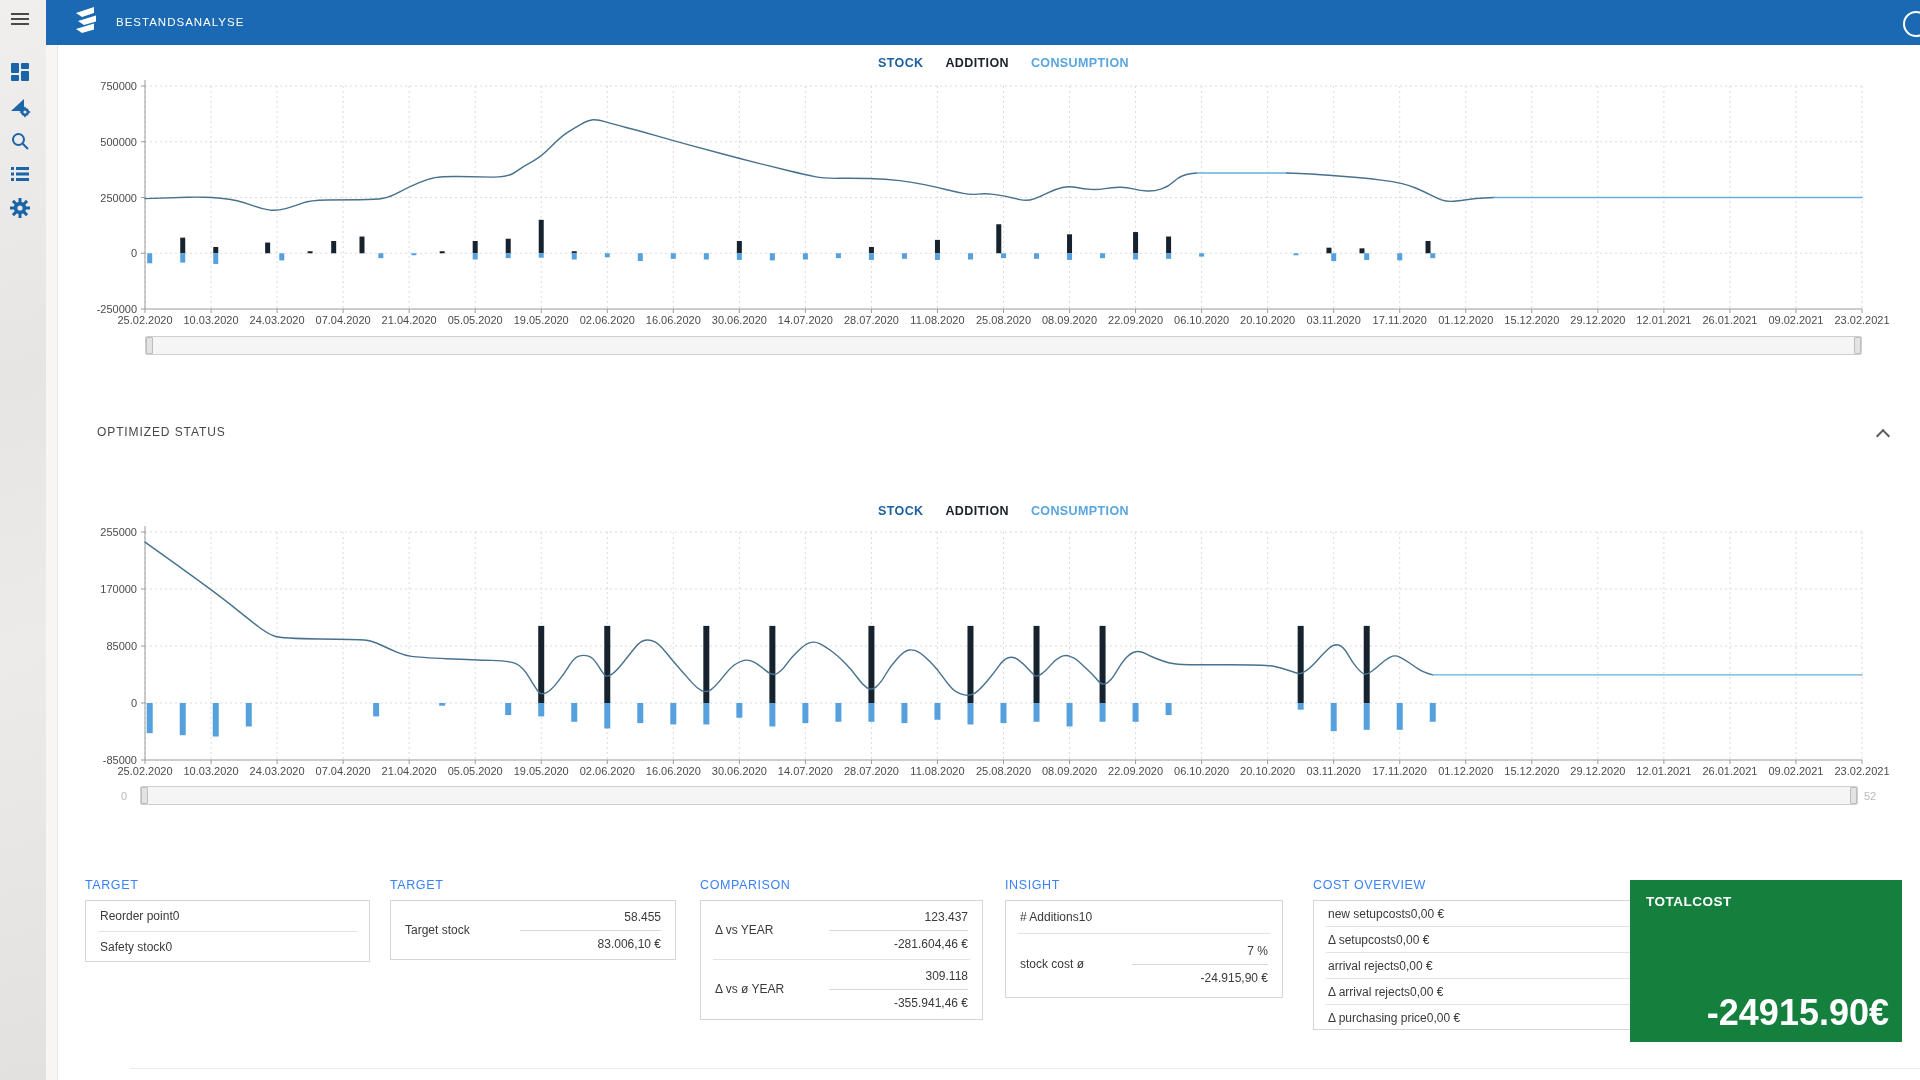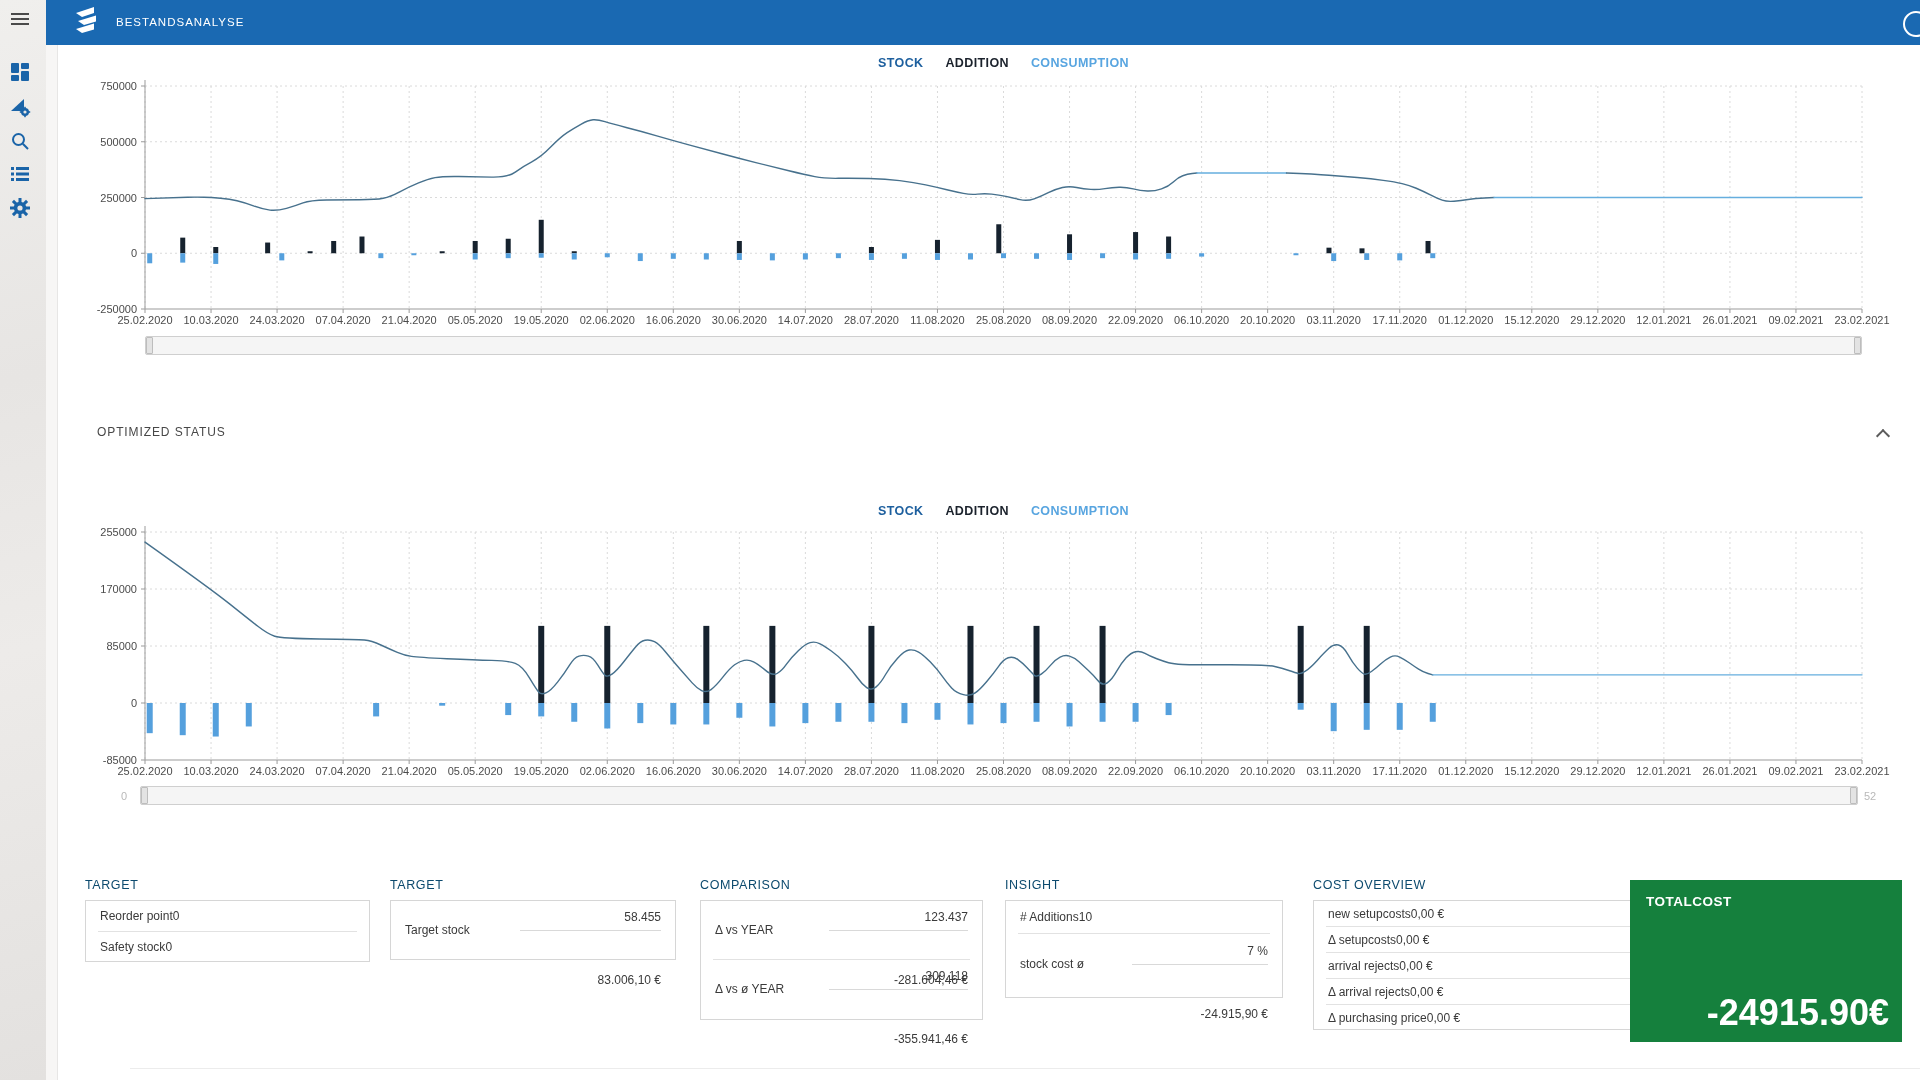--- a/index.html
+++ b/index.html
@@ -38,30 +38,30 @@
   .handle{position:absolute;top:0;width:7px;height:17px;background:#e3e3e3;border:1px solid #bdbdbd;
           box-sizing:border-box;border-radius:1px;cursor:ew-resize;}
   .handle.l{left:0;} .handle.r{right:0;}
   .slider-label{position:absolute;font-size:11px;color:#b9b9b9;}
   
   .section-head{position:absolute;left:97px;top:425px;font-size:12px;color:#474747;letter-spacing:.9px;}
   .chevron{position:absolute;left:1878px;top:428px;width:11px;height:11px;cursor:pointer;}
   .chevron i{display:block;width:8px;height:8px;border-left:2px solid #5c5c5c;border-top:2px solid #5c5c5c;
              transform:rotate(45deg);margin-top:3px;}
   
-  .panel-title{position:absolute;top:878px;font-size:12.5px;color:#0c4a6e;letter-spacing:.6px;}
+  .panel-title{position:absolute;top:878px;font-size:12.5px;color:#3b82f6;letter-spacing:.6px;}
   .pbox{position:absolute;top:900px;background:#fff;border:1px solid #d6d6d6;box-sizing:border-box;
         font-size:12px;color:#3a3a3a;}
   .row{display:flex;justify-content:flex-start;align-items:center;padding:0 14px;height:30px;}
   .row.sm{height:25px;}
   .hr{border-top:1px solid #e2e2e2;margin:0 12px;}
   .frac{display:flex;align-items:center;padding:0 14px;}
   .frac .flabel{flex:0 0 45%;}
   .frac .fvals{flex:1;text-align:right;}
-  .frac .fvals .ftop,.frac .fvals .fbot{line-height:26px;margin-top:36px;}
+  .frac .fvals .ftop,.frac .fvals .fbot{line-height:26px;}
   .frac .fvals .fdiv{border-top:1px solid #d9d9d9;}
   
   .totalcard{position:absolute;left:1630px;top:880px;width:272px;height:162px;background:#15803d;color:#fff;}
   .totalcard .tc-title{position:absolute;left:16px;top:14px;font-size:13.5px;font-weight:bold;letter-spacing:.5px;}
   .totalcard .tc-value{position:absolute;right:13px;bottom:8px;font-size:36px;font-weight:bold;}
   .footer-line{position:absolute;left:130px;top:1068px;width:1790px;border-top:1px solid #ececec;}
 </style>
 </head>
 <body>
 

